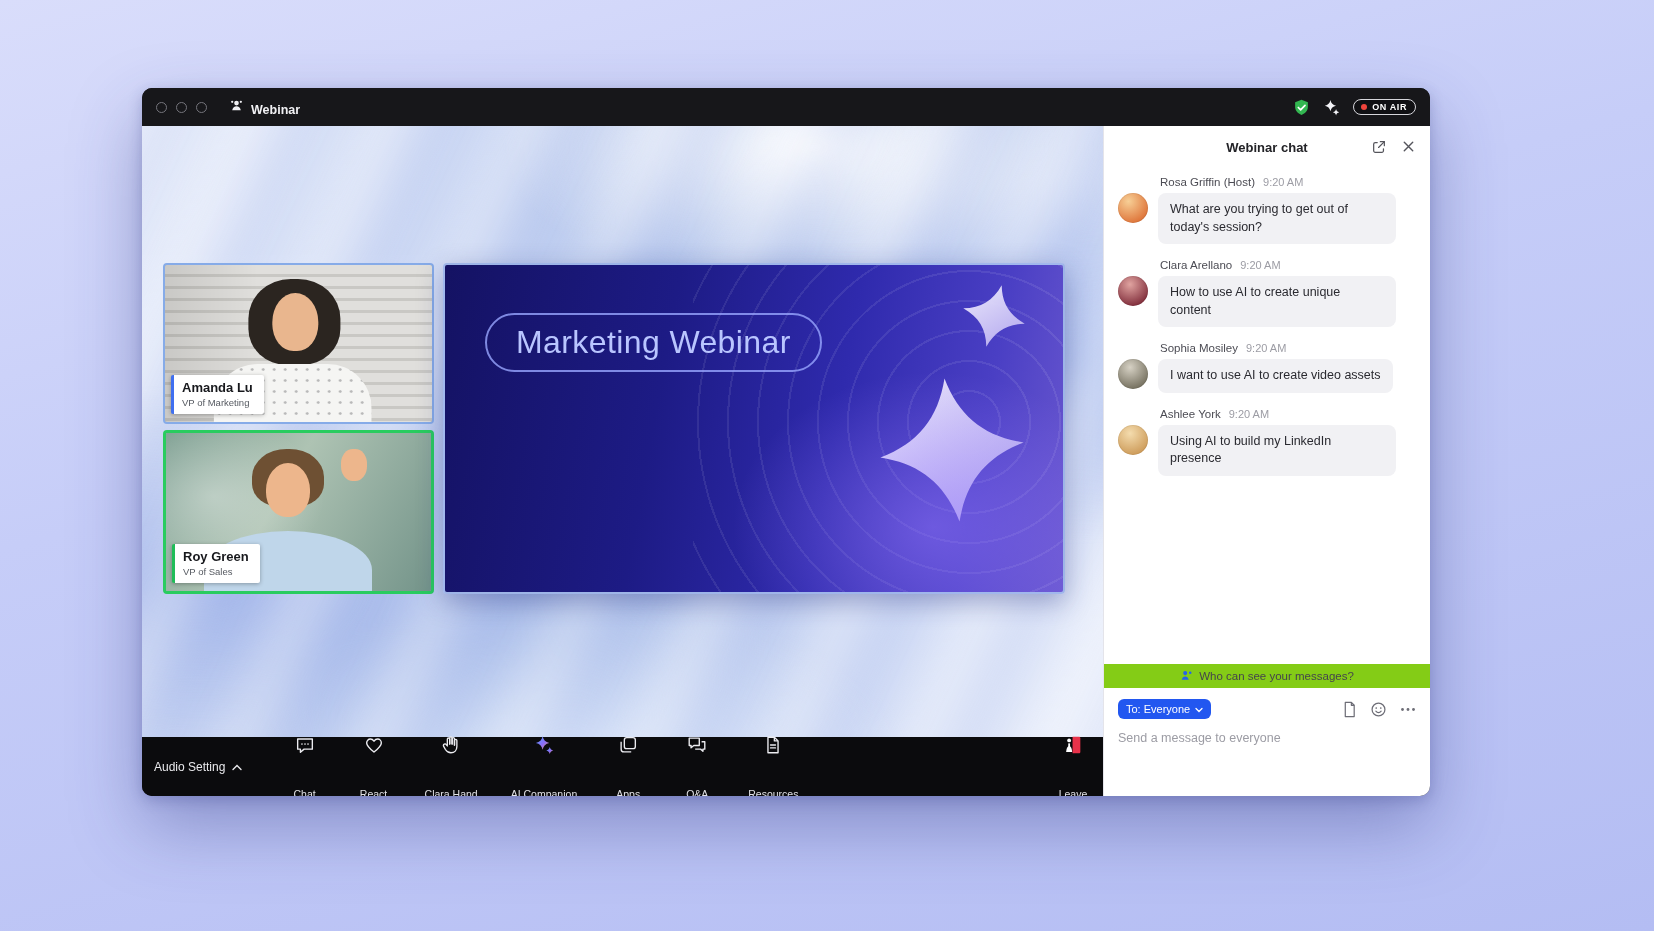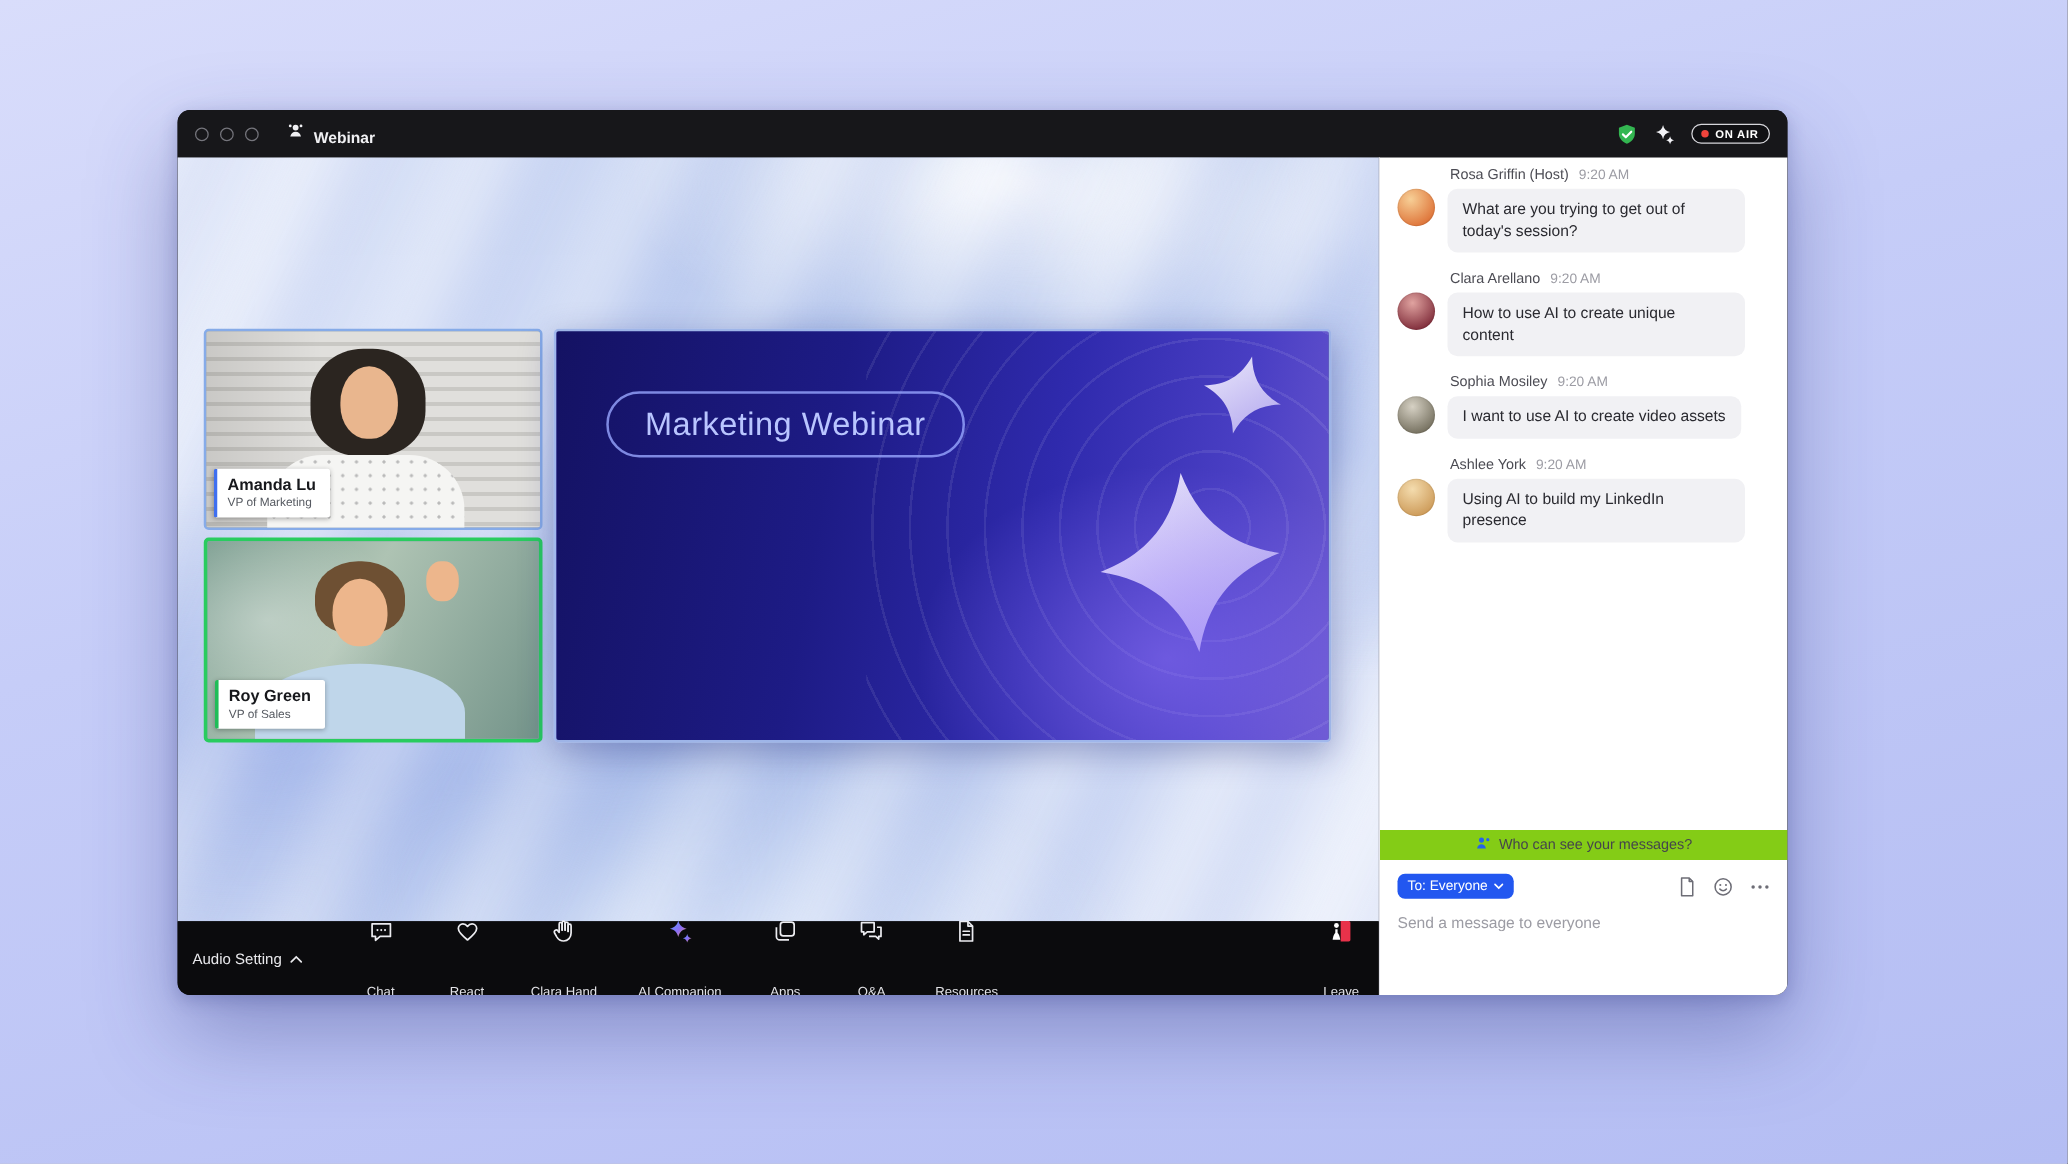--- a/index.html
+++ b/index.html
@@ -105,21 +105,21 @@
     opacity:.55;
   }
   .slide::after{
     content:""; position:absolute; right:-70px; bottom:-90px; width:400px; height:310px;
     background:radial-gradient(closest-side, rgba(150,120,255,.5), transparent);
   }
   .slide-shapes{ position:absolute; right:4px; top:8px; width:250px; height:330px; }
   .slide-badge{
     position:absolute; left:40px; top:48px; display:inline-block;
     padding:9px 29px; border:2px solid rgba(152,166,255,.8); border-radius:999px;
-    color:#b9c5ff; font-size:26px; letter-spacing:.4px; z-index:3;
+    color:#b9c5ff; font-size:32px; letter-spacing:.4px; z-index:3;
   }
   .slide-title{
     position:absolute; left:42px; top:124px; color:#fff; font-size:38px; font-weight:bold;
     line-height:40px; letter-spacing:.4px; z-index:3;
   }
 
   
   .toolbar{
     height:59px; flex:none; background:#0b0b0d; display:flex; align-items:center;
     padding:0 12px; position:relative; color:#e9e9ec;
@@ -359,20 +359,37 @@
                 <path d="M4.5 19.5c.4-4 1.6-6.3 3.3-6.3s2.9 2.3 3.3 6.3z" fill="#fff"></path>
                 <path d="M7.8 10.2v4" stroke="#fff" stroke-width="2"></path>
               </svg>
           </span>
           <span class="tb-label">Leave</span>
         </div>
       </div>
     </div>
 
     <div class="chat">
+      <div class="chat-header">
+        <div class="chat-title">Webinar chat</div>
+        <div class="chat-header-icons">
+          <span>
+            <svg width="16" height="16" viewBox="0 0 18 18" fill="none" stroke="#55555c" stroke-width="1.4" stroke-linecap="round" stroke-linejoin="round">
+                <path d="M7 4H4.8A1.8 1.8 0 0 0 3 5.8v7.4A1.8 1.8 0 0 0 4.8 15h7.4a1.8 1.8 0 0 0 1.8-1.8V11"></path>
+                <path d="M10.5 3H15v4.5"></path>
+                <path d="M15 3l-6.5 6.5"></path>
+              </svg>
+          </span>
+          <span>
+            <svg width="15" height="15" viewBox="0 0 16 16" stroke="#55555c" stroke-width="1.5" stroke-linecap="round">
+                <path d="M3.5 3.5l9 9M12.5 3.5l-9 9"></path>
+              </svg>
+          </span>
+        </div>
+      </div>
 
       <div class="messages">
 
         <div class="msg">
           <div class="avatar av-0"></div>
           <div class="msg-body">
             <div class="msg-meta">
               <span class="msg-name">Rosa Griffin (Host)</span>
               <span class="msg-time">9:20 AM</span>
             </div>

